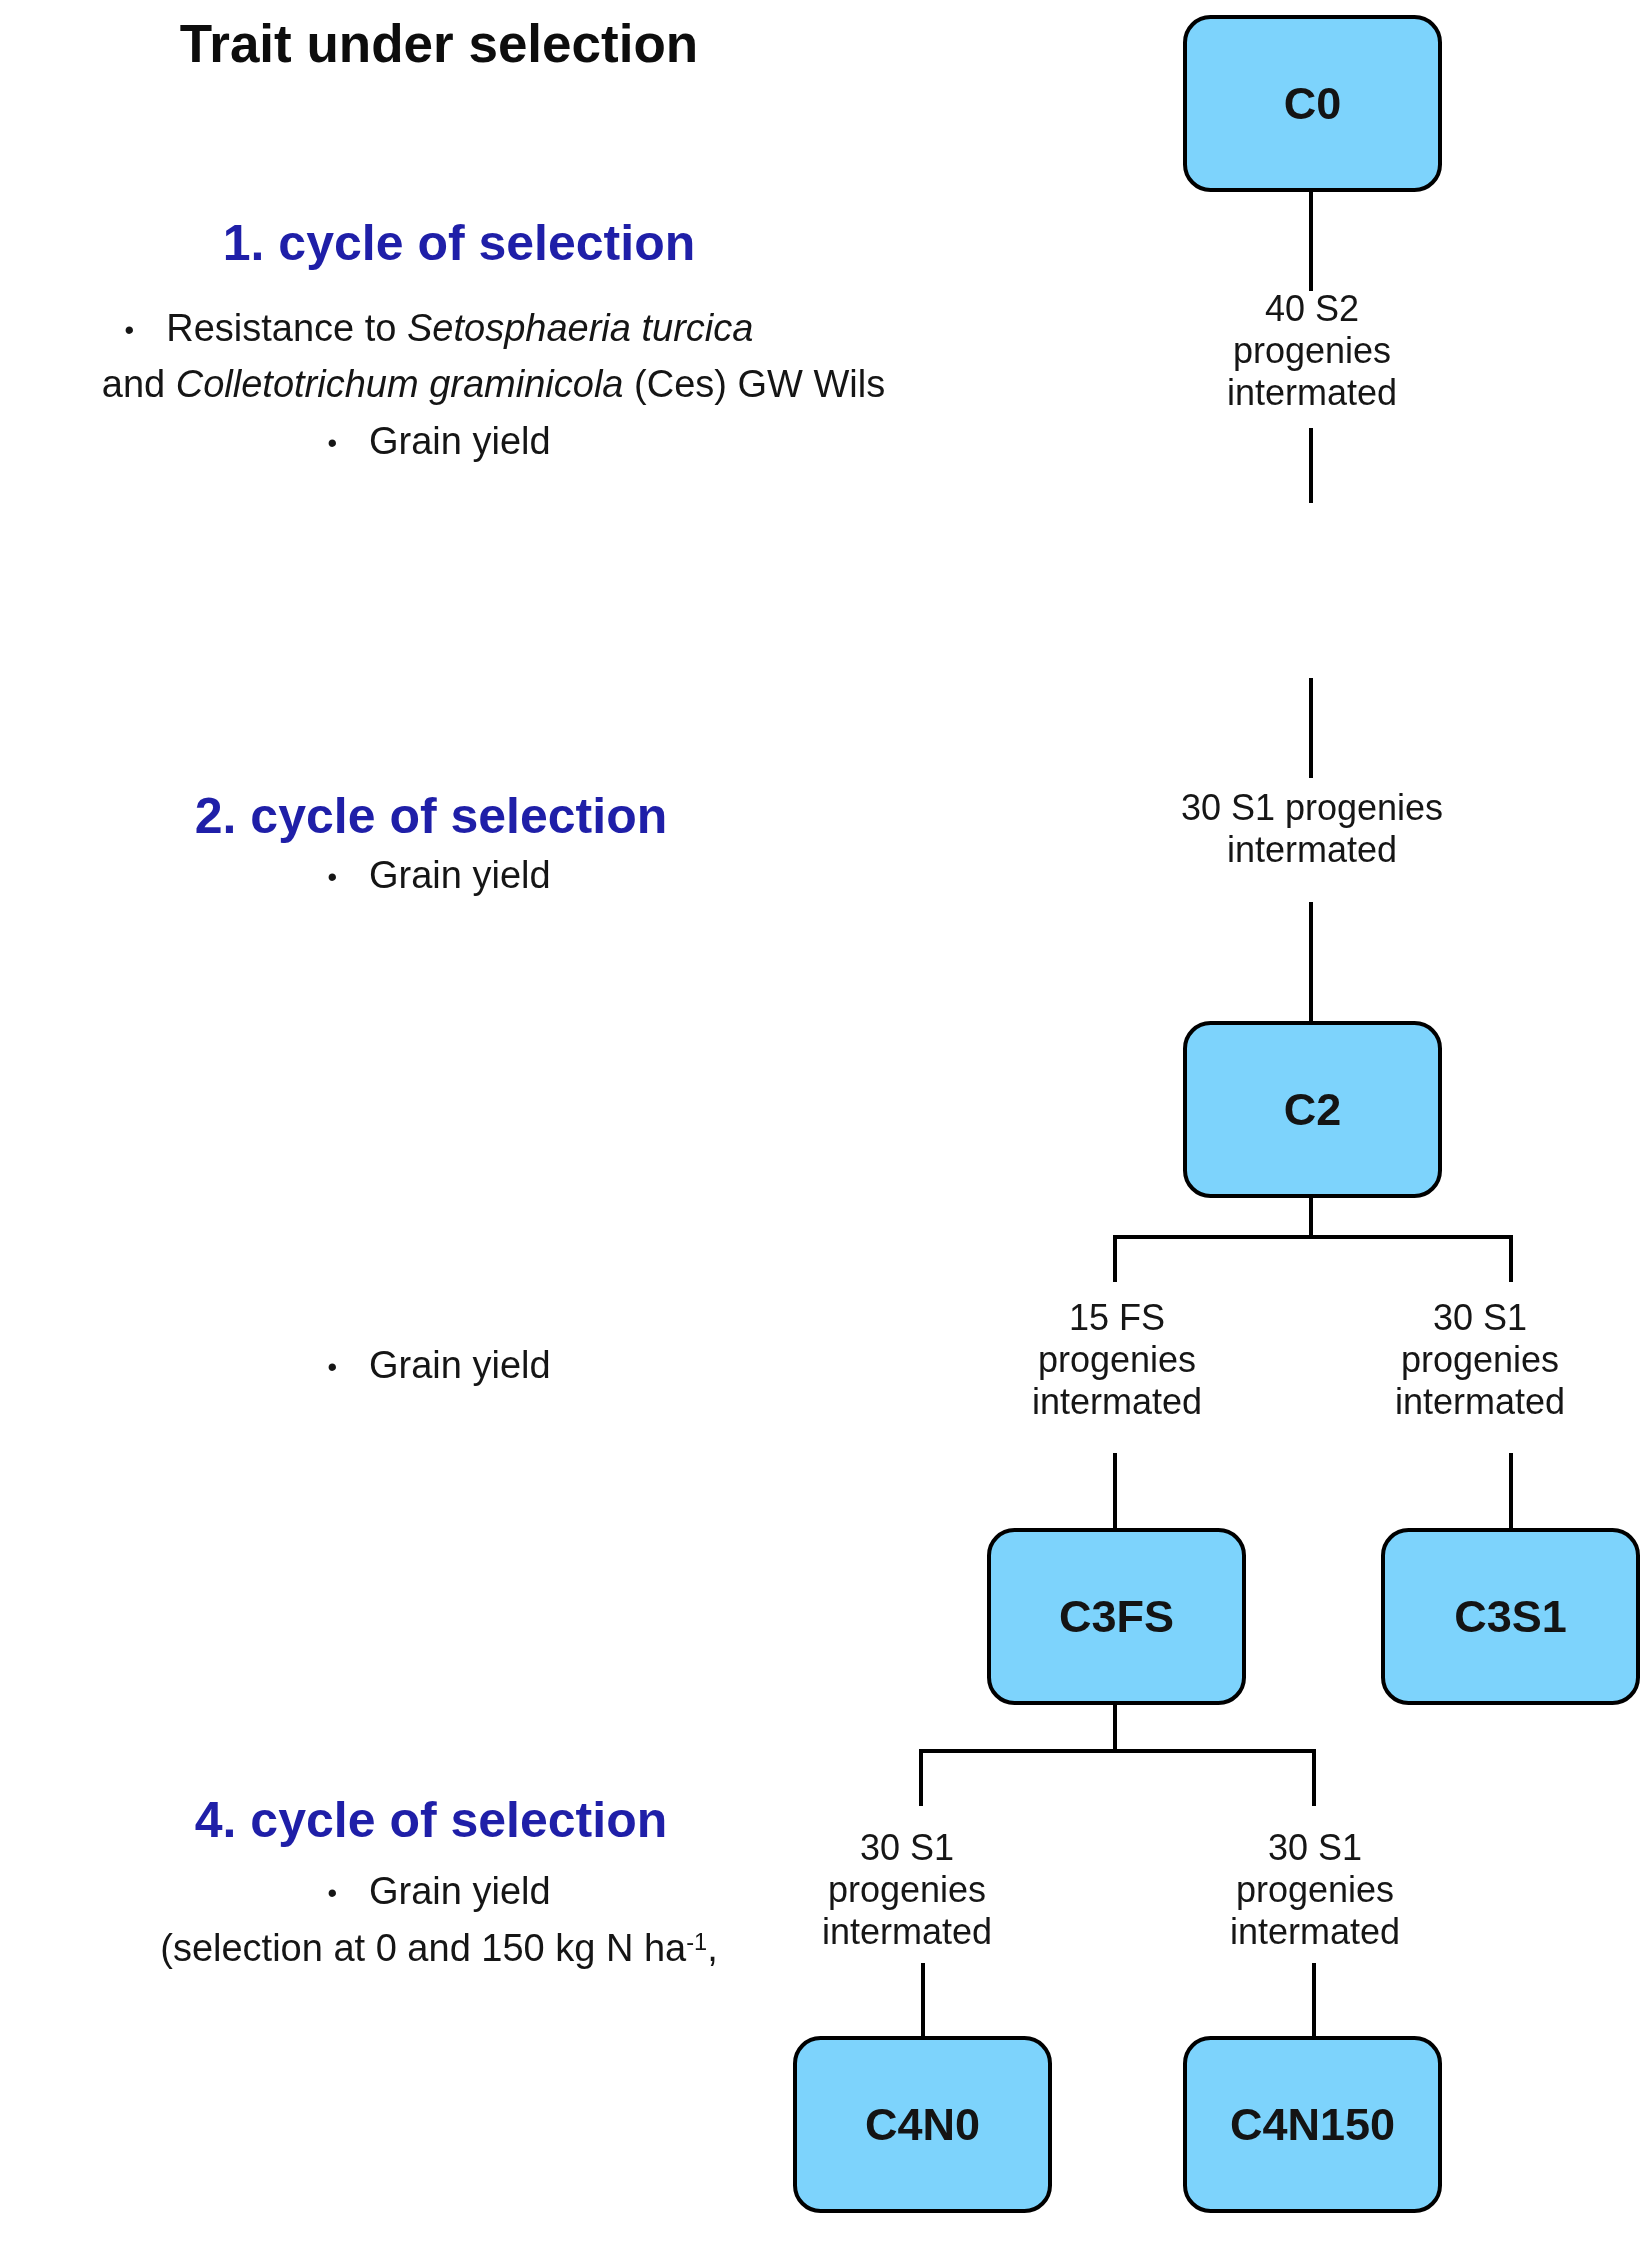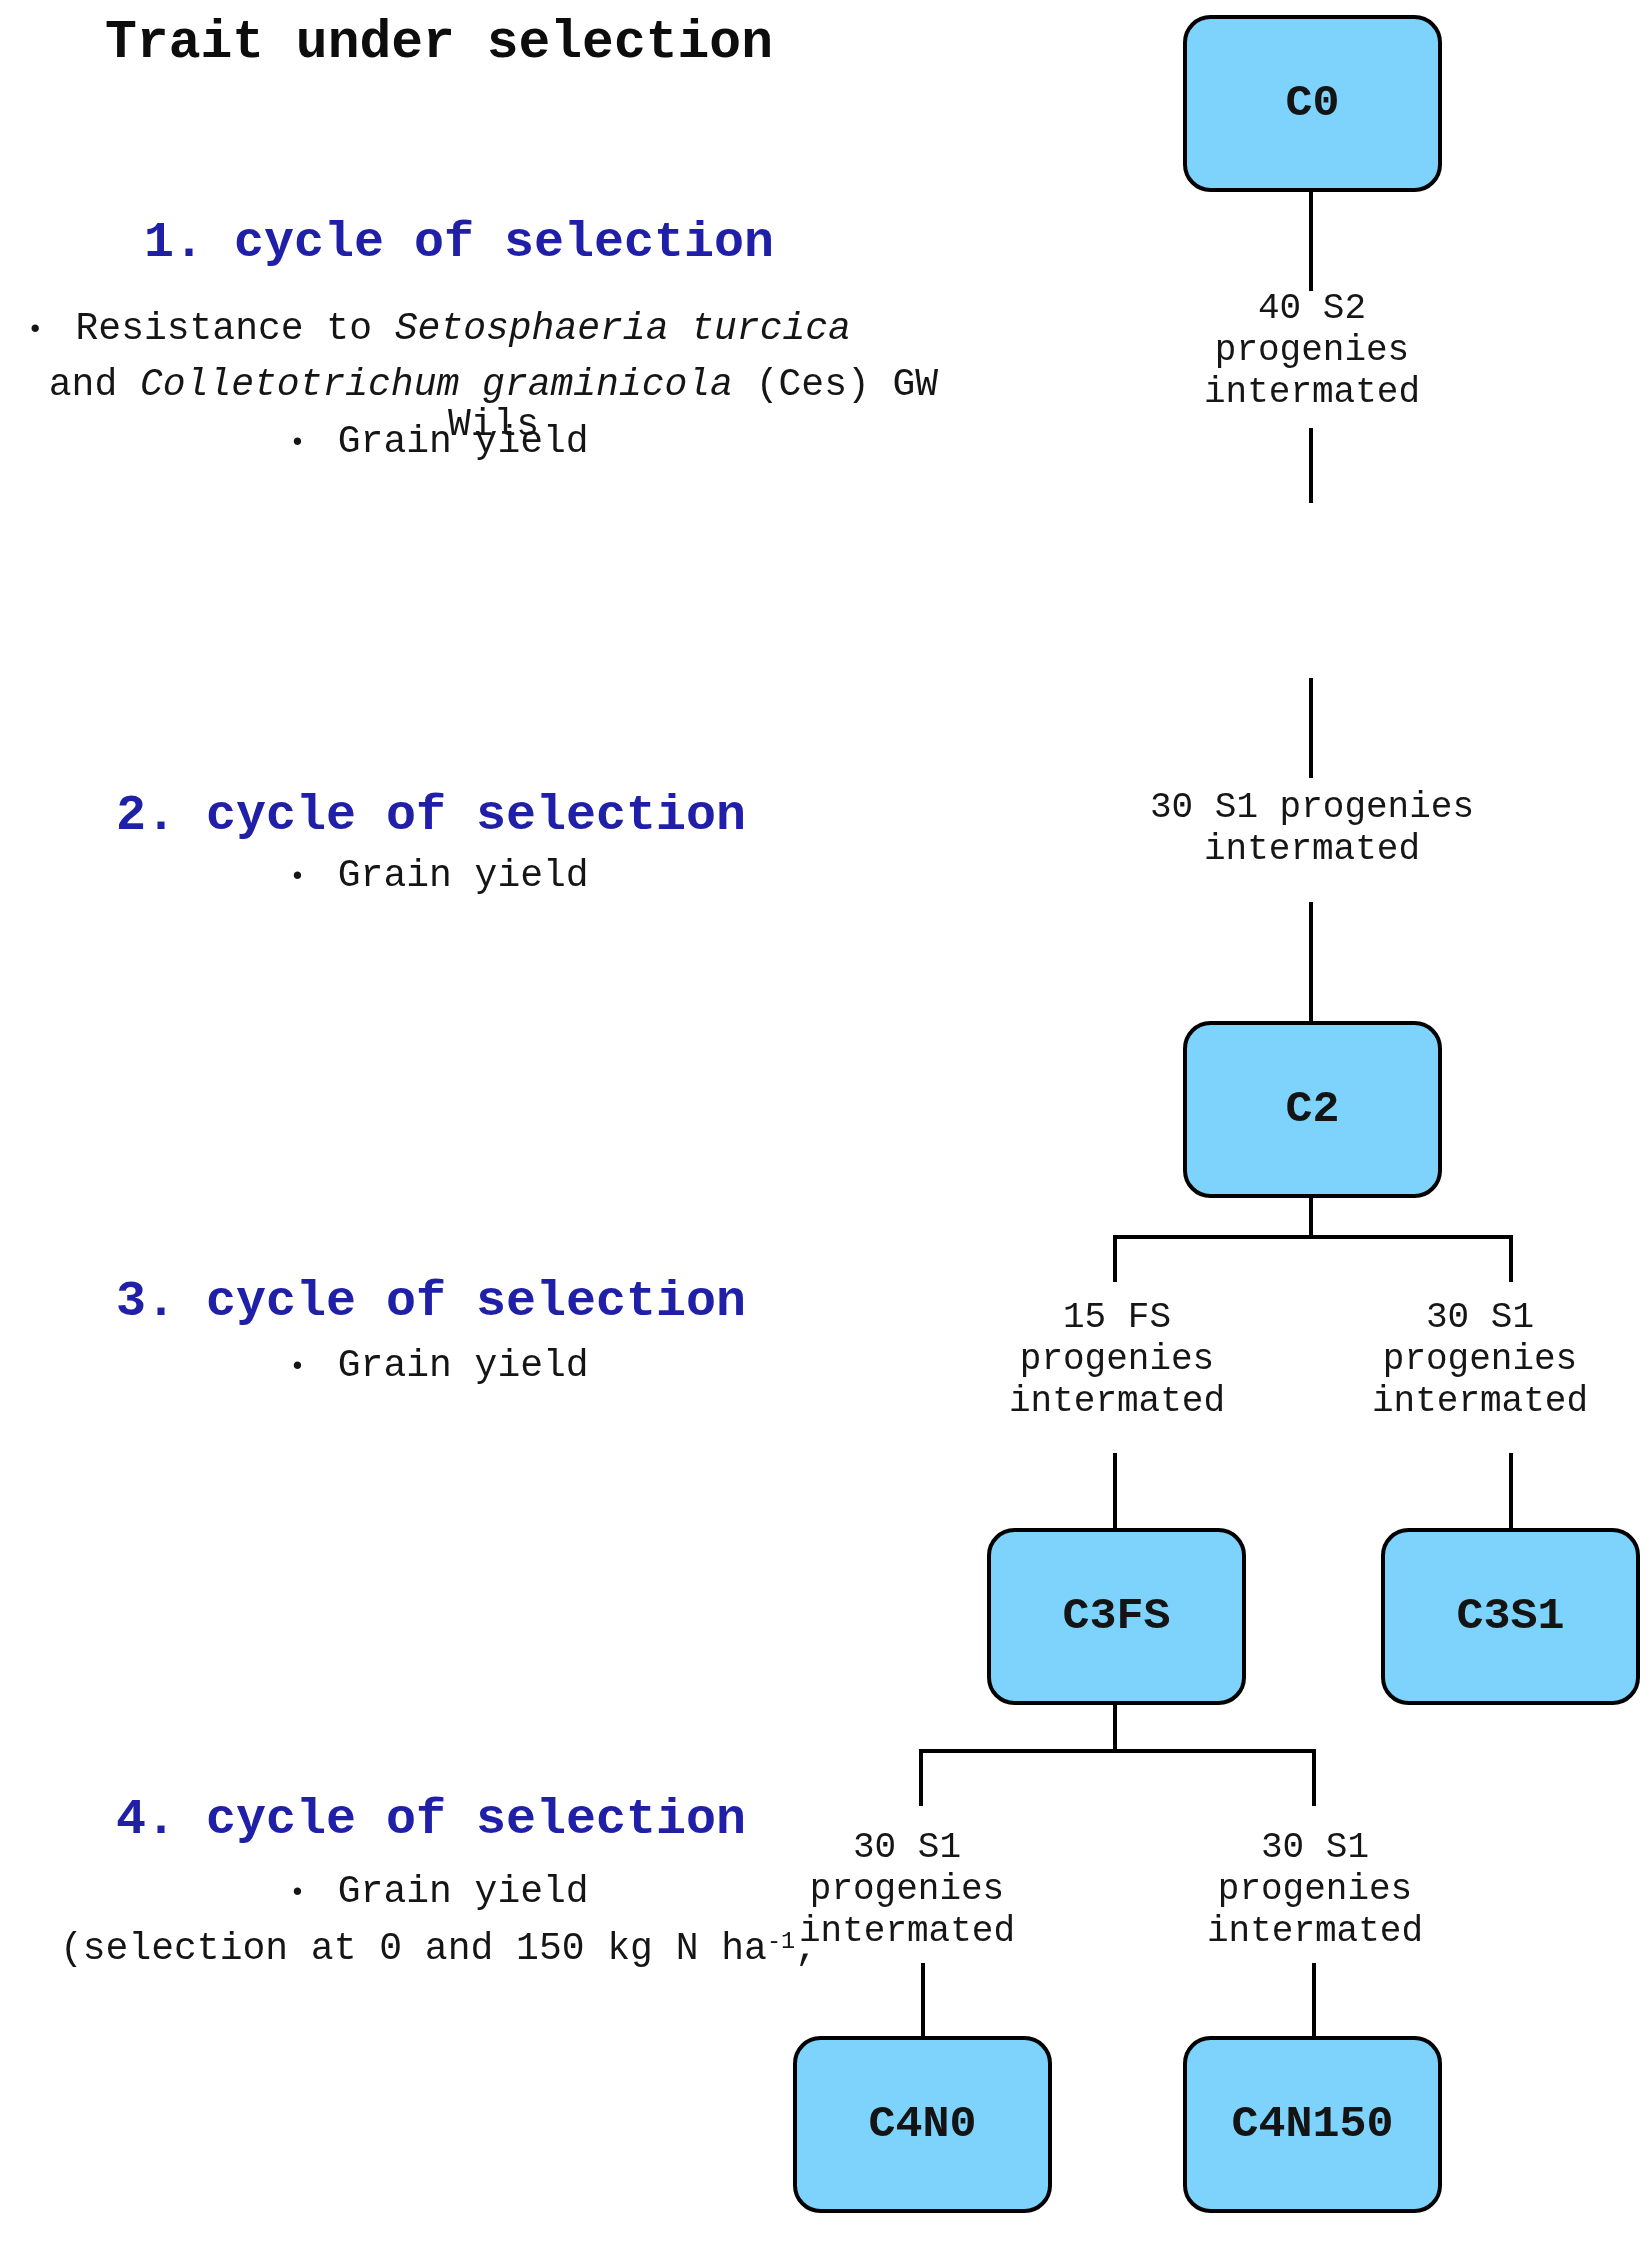--- a/index.html
+++ b/index.html
@@ -1,20 +1,20 @@
 <!DOCTYPE html>
 <html style="font-size:8.5px"><head>
 <meta charset="utf-8">
 <style>
   html,body{margin:0;padding:0;background:#ffffff;}
   .canvas{
     position:relative;
     width:1650px;height:2250px;
     background:#ffffff;
-    font-family:Liberation Mono, monospace;
+    font-family:Liberation Sans, sans-serif;
     color:#121212;
     overflow:hidden;
   }
   
   .fig-title{
     position:absolute;left:0;top:13.2px;width:878px;
     text-align:center;font-size:53px;font-weight:bold;color:#0d0d0d;
   }
   .cycle-heading{
     position:absolute;width:862px;left:0;
@@ -59,21 +59,20 @@
   </div>
   <div class="body-line" style="top:422px;width:878px;">
     <span class="bullet">•</span><span>Grain yield</span>
   </div>
 
   <div class="cycle-heading" style="top:787px;text-align:center;">2. cycle of selection</div>
   <div class="body-line" style="top:856px;width:878px;">
     <span class="bullet">•</span><span>Grain yield</span>
   </div>
 
-  <div class="cycle-heading" style="top:1273px;">3. cycle of selection</div>
   <div class="body-line" style="top:1346px;width:878px;">
     <span class="bullet">•</span><span>Grain yield</span>
   </div>
 
   <div class="cycle-heading" style="top:1791px;">4. cycle of selection</div>
   <div class="body-line" style="top:1872px;width:878px;">
     <span class="bullet">•</span><span>Grain yield</span>
   </div>
   <div class="body-line" style="top:1929px;width:878px;">
     <span><span>(selection at 0 and 150 kg N ha</span><span class="sup">-1</span><span>,</span></span>

